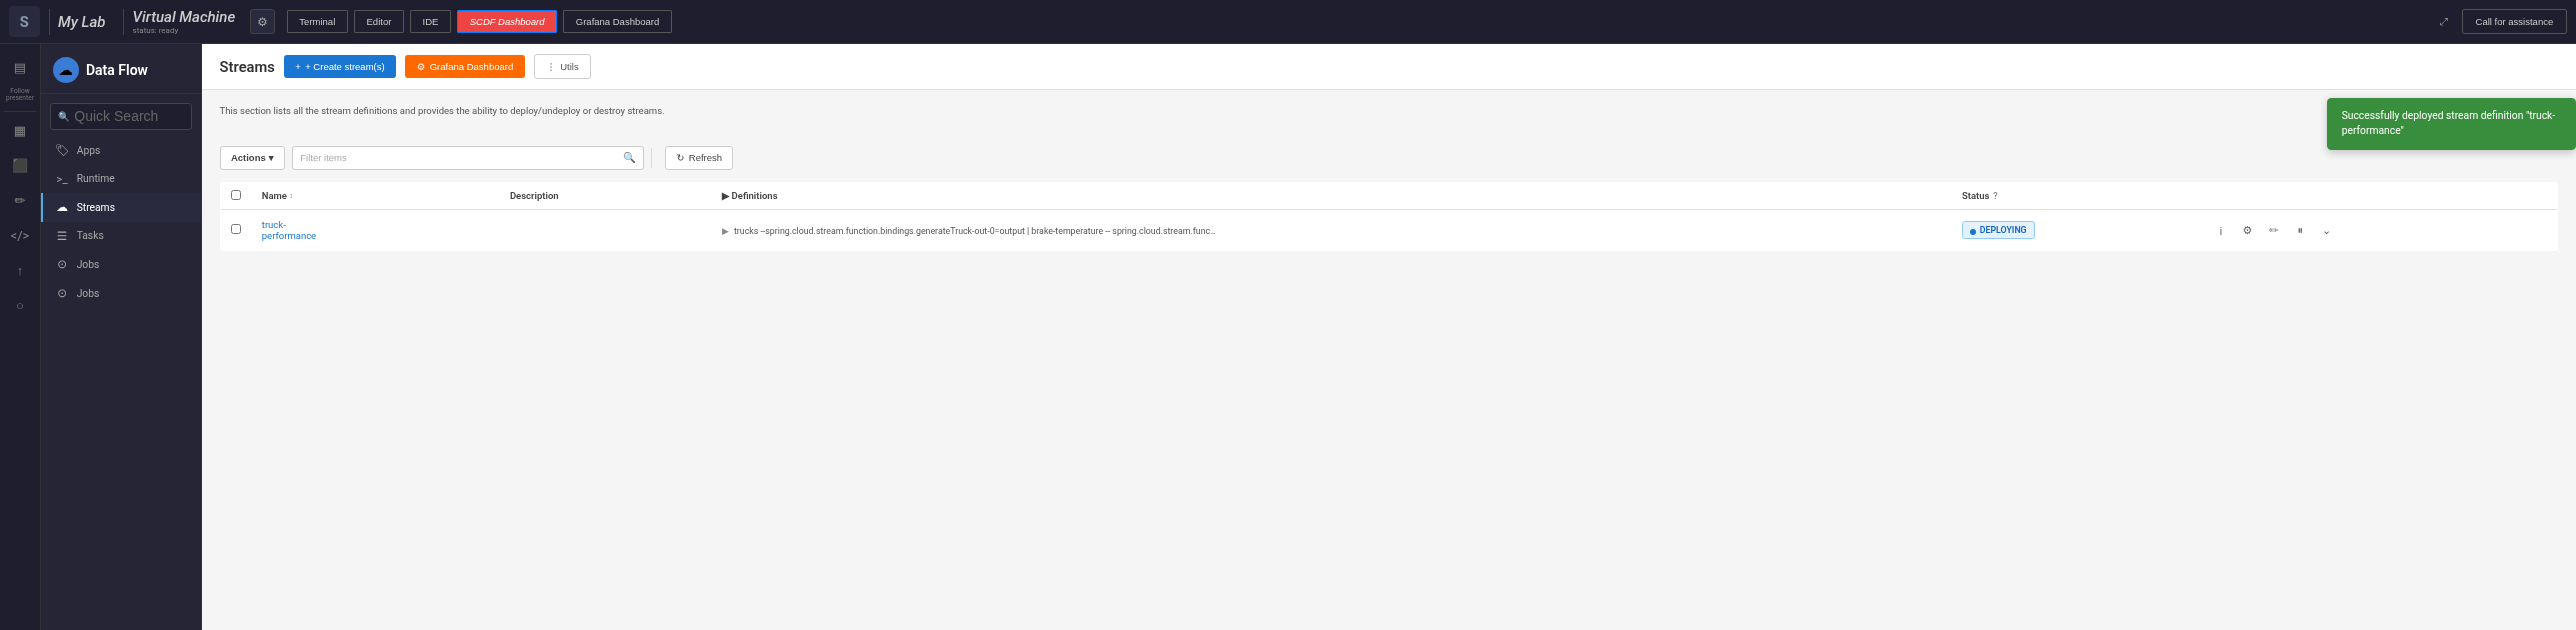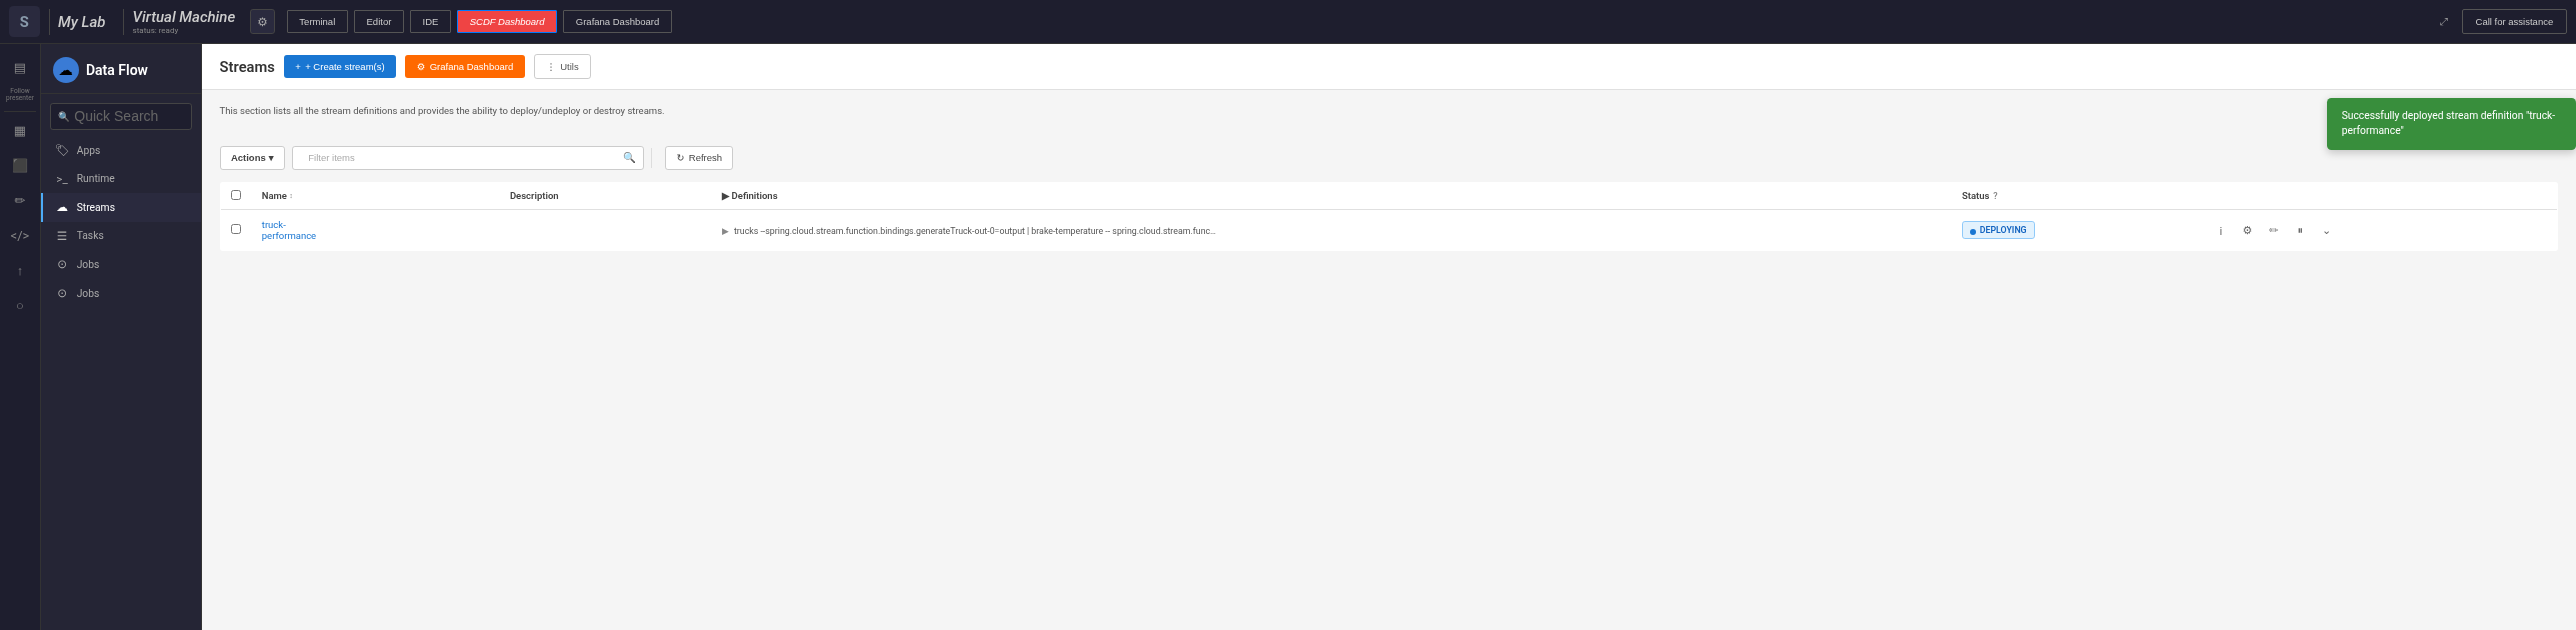--- a/index.html
+++ b/index.html
@@ -123,21 +123,21 @@
     .toolbar { display: flex; align-items: center; gap: 7.3px; margin-bottom: 11.7px; }
     .actions-btn {
       padding: 5.1px 10.3px; background: #fff; border: 0.7px solid #ccc; border-radius: 2.9px;
       font-size: 9.5px; color: #444; cursor: pointer; display: flex; align-items: center; gap: 2.9px; font-weight: bold;
     }
     .filter-input-wrap {
       flex: 1; max-width: 352px; display: flex; align-items: center;
       background: #fff; border: 0.7px solid #ccc; border-radius: 2.9px; padding: 4.4px 7.3px; gap: 5.9px;
     }
     .filter-input {
-      border: none; outline: none; font-size: 9.5px; color: #333; width: 100%; background: transparent; margin-left: 8px;
+      border: none; outline: none; font-size: 9.5px; color: #333; width: 100%; background: transparent;
     }
     .filter-input::placeholder { color: #aaa; }
     .filter-search-icon { color: #888; font-size: 10.3px; cursor: pointer; }
     .refresh-btn {
       padding: 5.1px 10.3px; background: #fff; border: 0.7px solid #ccc; border-radius: 2.9px;
       font-size: 9.5px; color: #444; cursor: pointer; display: flex; align-items: center; gap: 4.4px;
       margin-left: 5.9px;
     }
 
     

